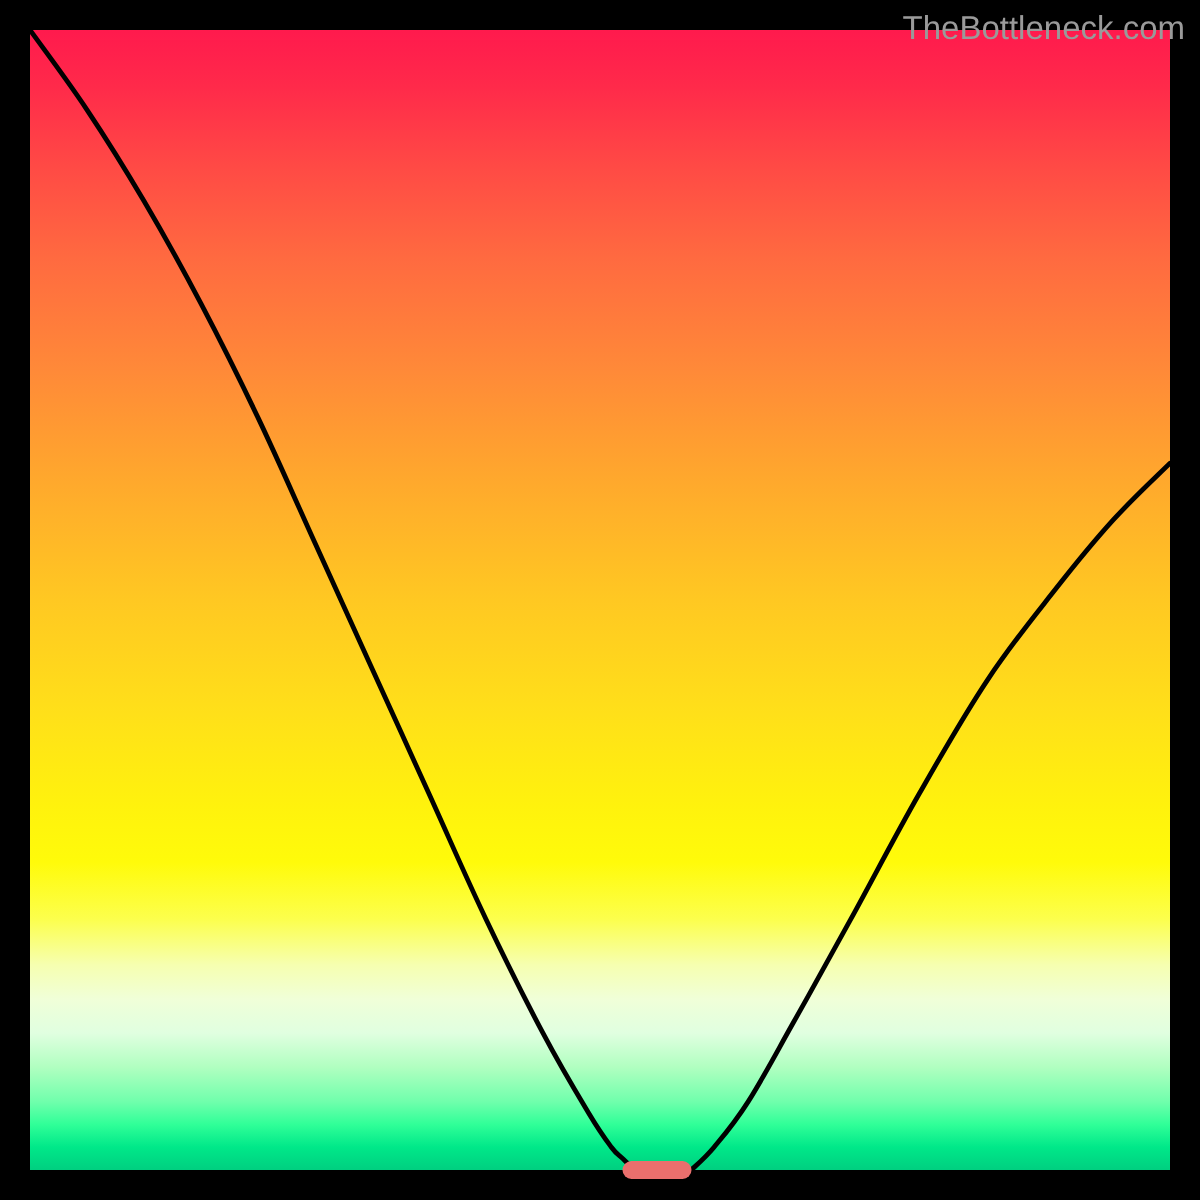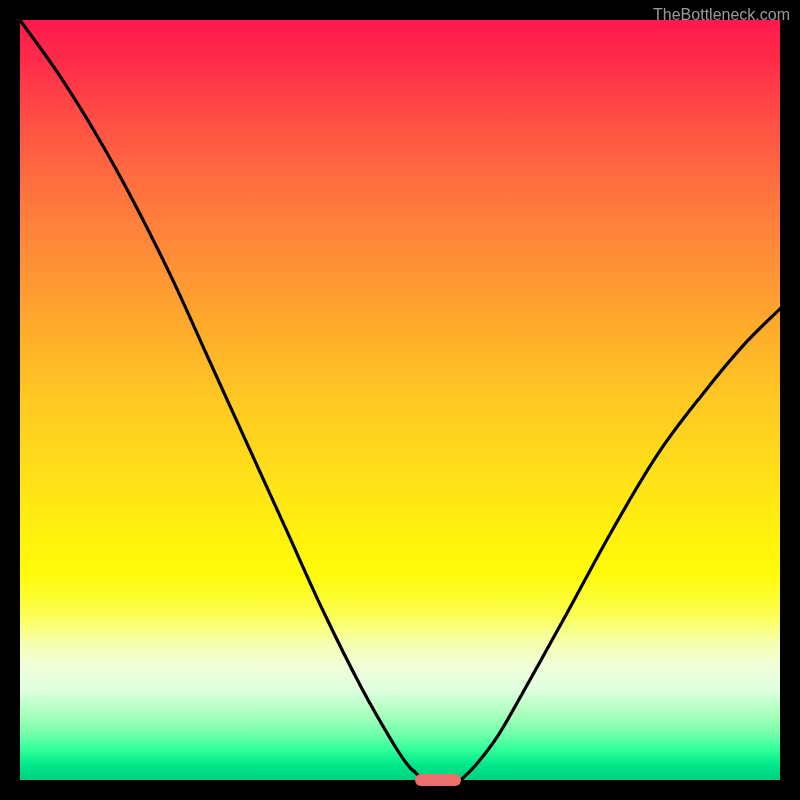--- a/index.html
+++ b/index.html
@@ -9,21 +9,21 @@
     height: 800px;
     background: #000;
     position: relative;
   }
   .watermark {
     position: absolute;
     top: 6px;
     right: 10px;
     color: #9a9a9a;
     font-family: Arial, Helvetica, sans-serif;
-    font-size: 16px;
+    font-size: 22px;
     font-weight: 500;
     z-index: 10;
   }
   .plot-area {
     position: absolute;
     left: 20px;
     top: 20px;
     width: 760px;
     height: 760px;
   }

